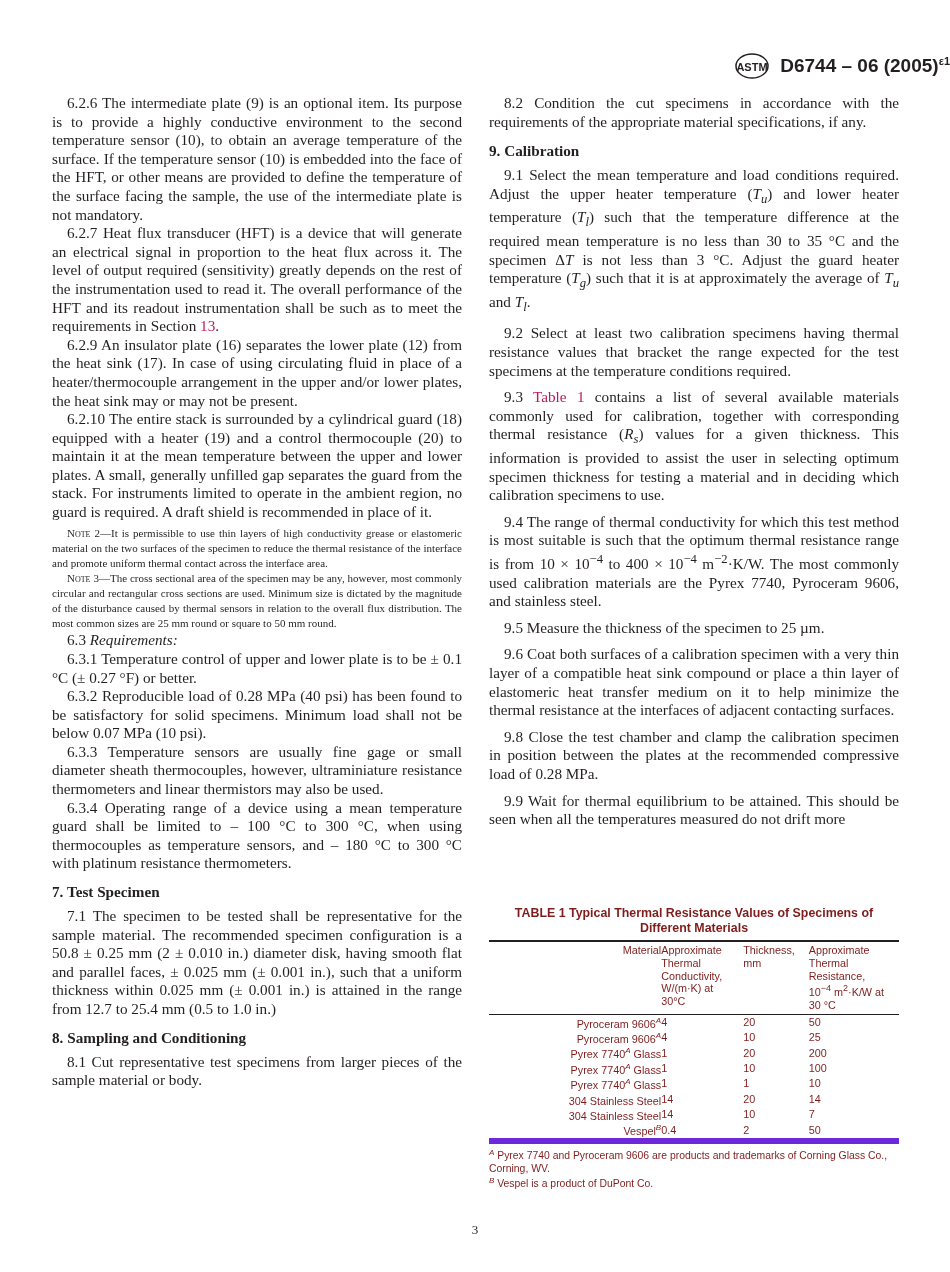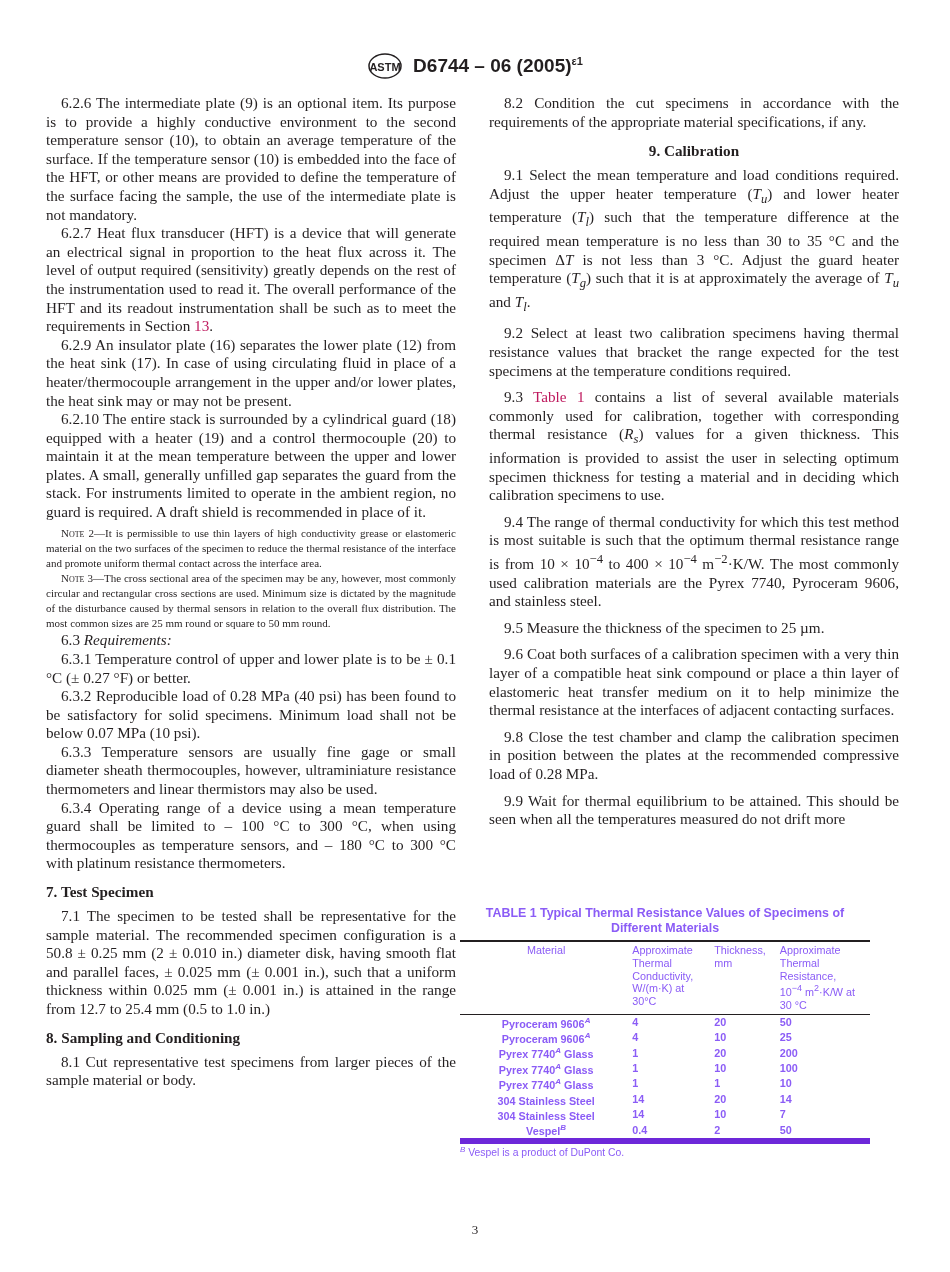--- a/index.html
+++ b/index.html
@@ -1,40 +1,40 @@
 <!DOCTYPE html>
 <html><head>
 <meta charset="utf-8">
 <style>
   html, body { margin:0; padding:0; background:#ffffff; }
   body { width:950px; height:1272px; position:relative; overflow:hidden;
          font-family:"Liberation Serif", "DejaVu Serif", serif; color:#231f20; }
-  .header { position:absolute; top:52px; left:0; width:950px; text-align:center; }
+  .header { position:absolute; top:52px; left:0; width:950px; text-align:right; }
   .header .logo { display:inline-block; vertical-align:middle; width:36px; height:28px; margin-right:6px; }
   .header .std { display:inline-block; vertical-align:middle; font-family:"Liberation Sans", sans-serif; font-weight:bold; font-size:19px; color:#231f20; }
   .header .std sup { font-size:11px; font-weight:bold; }
   .col { position:absolute; top:94px; }
-  .left { left:46px; width:410px; }
+  .left { left:52px; width:410px; }
   .right { left:489px; width:410px; }
   p.para { margin:0; font-size:15.2px; line-height:18.6px; text-align:justify; text-indent:15px; }
   p.gap { margin-top:8px; }
   p.note { margin:0; font-size:11px; line-height:15.1px; text-align:justify; text-indent:15px; }
   .smallcaps { font-variant:small-caps; }
   h3.sec { margin:9px 0 6px 0; font-size:15.2px; font-weight:bold; line-height:19px; }
   .link { color:#be185d; }
   .italic { font-style:italic; }
-  .table-block { position:absolute; left:460px; top:906px; width:410px; font-family:"Liberation Sans", sans-serif; color:#8b5cf6; }
+  .table-block { position:absolute; left:489px; top:906px; width:410px; font-family:"Liberation Sans", sans-serif; color:#7f1d1d; }
   .tcap { text-align:center; font-weight:bold; font-size:12.4px; line-height:15px; margin-bottom:4px; }
   table { width:100%; border-collapse:collapse; font-size:10.8px; line-height:12.8px; }
   thead tr { border-top:2px solid #231f20; border-bottom:1px solid #231f20; }
   tbody tr:last-child { border-bottom:6px solid #6d28d9; }
   th { font-weight:normal; vertical-align:top; padding:2px 0 2px 0; }
-  th.mat, td.mat { text-align:center; }
+  th.mat, td.mat { text-align:right; }
   th.c, td.c { text-align:left; }
-  td { padding:0;font-weight:bold; }
+  td { padding:0; }
   .fn { font-size:10.4px; line-height:12.6px; margin-top:3px; }
   .fn sup { font-style:italic; font-size:8px; }
   td sup { font-style:italic; font-size:8px; }
   .pageno { position:absolute; top:1222px; left:0; width:950px; text-align:center; font-size:13px; }
 </style>
 </head>
 <body>
 
 <div class="header">
   <svg class="logo" viewBox="0 0 36 28">
@@ -57,21 +57,21 @@
   <p class="para">6.3.3 Temperature sensors are usually fine gage or small diameter sheath thermocouples, however, ultraminiature resistance thermometers and linear thermistors may also be used.</p>
   <p class="para">6.3.4 Operating range of a device using a mean temperature guard shall be limited to – 100 °C to 300 °C, when using thermocouples as temperature sensors, and – 180 °C to 300 °C with platinum resistance thermometers.</p>
   <h3 class="sec">7. Test Specimen</h3>
   <p class="para">7.1 The specimen to be tested shall be representative for the sample material. The recommended specimen configuration is a 50.8 ± 0.25 mm (2 ± 0.010 in.) diameter disk, having smooth flat and parallel faces, ± 0.025 mm (± 0.001 in.), such that a uniform thickness within 0.025 mm (± 0.001 in.) is attained in the range from 12.7 to 25.4 mm (0.5 to 1.0 in.)</p>
   <h3 class="sec">8. Sampling and Conditioning</h3>
   <p class="para">8.1 Cut representative test specimens from larger pieces of the sample material or body.</p>
 </div>
 
 <div class="col right">
   <p class="para">8.2 Condition the cut specimens in accordance with the requirements of the appropriate material specifications, if any.</p>
-  <h3 class="sec" style="margin-top:10px;text-align:center;">9. Calibration</h3>
+  <h3 class="sec" style="margin-top:10px;">9. Calibration</h3>
   <p class="para"><span>9.1 Select the mean temperature and load conditions required. Adjust the upper heater temperature (</span><span class="italic">T</span><sub class="italic">u</sub><span>) and lower heater temperature (</span><span class="italic">T</span><sub class="italic">l</sub><span>) such that the temperature difference at the required mean temperature is no less than 30 to 35 °C and the specimen Δ</span><span class="italic">T</span><span> is not less than 3 °C. Adjust the guard heater temperature (</span><span class="italic">T</span><sub class="italic">g</sub><span>) such that it is at approximately the average of </span><span class="italic">T</span><sub class="italic">u</sub><span> and </span><span class="italic">T</span><sub class="italic">l</sub><span>.</span></p>
   <p class="para gap">9.2 Select at least two calibration specimens having thermal resistance values that bracket the range expected for the test specimens at the temperature conditions required.</p>
   <p class="para gap"><span>9.3 </span><span class="link">Table 1</span><span> contains a list of several available materials commonly used for calibration, together with corresponding thermal resistance (</span><span class="italic">R</span><sub class="italic">s</sub><span>) values for a given thickness. This information is provided to assist the user in selecting optimum specimen thickness for testing a material and in deciding which calibration specimens to use.</span></p>
   <p class="para gap"><span>9.4 The range of thermal conductivity for which this test method is most suitable is such that the optimum thermal resistance range is from 10 × 10</span><sup>−4</sup><span> to 400 × 10</span><sup>−4</sup><span> m</span><sup>−2</sup><span>·K/W. The most commonly used calibration materials are the Pyrex 7740, Pyroceram 9606, and stainless steel.</span></p>
   <p class="para gap">9.5 Measure the thickness of the specimen to 25 µm.</p>
   <p class="para gap">9.6 Coat both surfaces of a calibration specimen with a very thin layer of a compatible heat sink compound or place a thin layer of elastomeric heat transfer medium on it to help minimize the thermal resistance at the interfaces of adjacent contacting surfaces.</p>
   <p class="para gap">9.8 Close the test chamber and clamp the calibration specimen in position between the plates at the recommended compressive load of 0.28 MPa.</p>
   <p class="para gap">9.9 Wait for thermal equilibrium to be attained. This should be seen when all the temperatures measured do not drift more</p>
 </div>
 
@@ -148,16 +148,17 @@
           <td class="c">7</td>
         </tr>
       <tr>
           <td class="mat"><span>Vespel</span><sup>B</sup><span></span></td>
           <td class="c">0.4</td>
           <td class="c">2</td>
           <td class="c">50</td>
         </tr>
     </tbody>
   </table>
+  <div class="fn"><sup>A</sup><span> Pyrex 7740 and Pyroceram 9606 are products and trademarks of Corning Glass Co., Corning, WV.</span></div>
   <div class="fn" style="margin-top:0;"><sup>B</sup><span> Vespel is a product of DuPont Co.</span></div>
 </div>
 
 <div class="pageno">3</div>
 
 </body></html>

